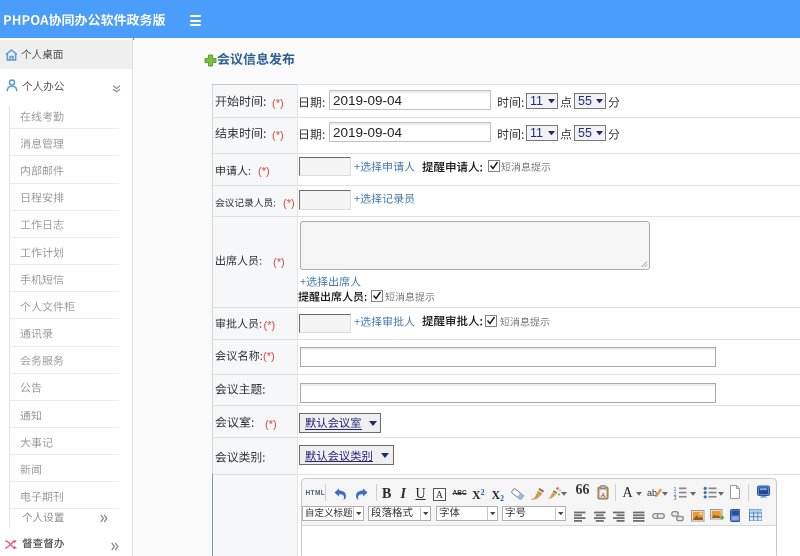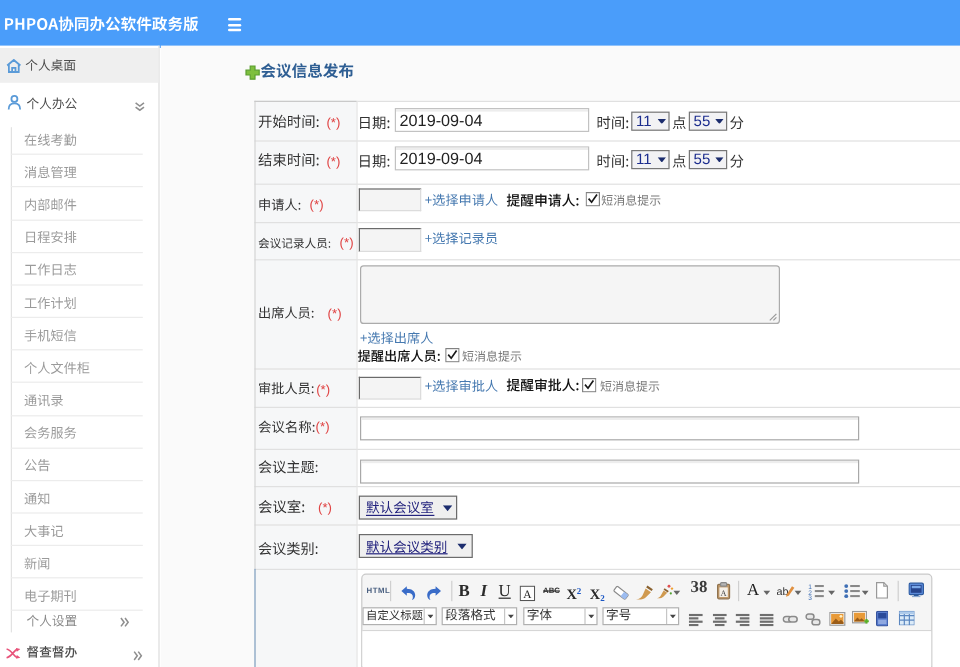--- a/index.html
+++ b/index.html
@@ -328,21 +328,21 @@
     <svg style="position:absolute;left:545.5px;top:486px" width="16" height="14" viewBox="0 0 16 14">
       <path d="M1 12.5 C3 12.2 4 11.5 4.8 10 L7 6 L10 8 L7 11 C5.8 12.3 3.8 12.7 1 12.5 Z" fill="#d09a50"></path>
       <path d="M7 5.5 L10.5 7.8 L11.3 6.6 L7.8 4.3 Z" fill="#8a6230"></path>
       <circle cx="11.5" cy="2.5" r="1.2" fill="#e05050"></circle>
       <circle cx="14" cy="4.5" r="1" fill="#f0a030"></circle>
       <circle cx="13" cy="8.5" r="0.9" fill="#50a030"></circle>
     </svg>
     <svg style="position:absolute;left:560.5px;top:491.5px" width="6" height="4" viewBox="0 0 6 4">
       <path d="M0 0 H6 L3 3.8 Z" fill="#666"></path>
     </svg>
-    <span style="position:absolute;left:575.5px;top:481.5px;font:bold 14px 'Liberation Serif',serif;color:#3a3a3a">38</span>
+    <span style="position:absolute;left:575.5px;top:481.5px;font:bold 14px 'Liberation Serif',serif;color:#3a3a3a">66</span>
     <svg style="position:absolute;left:596.5px;top:484.5px" width="12" height="15" viewBox="0 0 12 15">
       <rect x="1" y="2" width="10" height="12" rx="1" fill="#c0996a" stroke="#907350"></rect>
       <rect x="3.5" y="0.5" width="5" height="3" rx="0.8" fill="#b5b5b5" stroke="#888"></rect>
       <rect x="2.5" y="4.5" width="7" height="8" fill="#f5f0e8"></rect>
       <text x="6" y="11.5" font-family="Liberation Serif" font-size="7" text-anchor="middle" fill="#444">A</text>
     </svg>
     <span style="position:absolute;left:622.5px;top:485px;font:14px 'Liberation Serif',serif;color:#222">A</span>
     <svg style="position:absolute;left:635.8px;top:491.5px" width="6" height="4" viewBox="0 0 6 4">
       <path d="M0 0 H6 L3 3.8 Z" fill="#666"></path>
     </svg>

